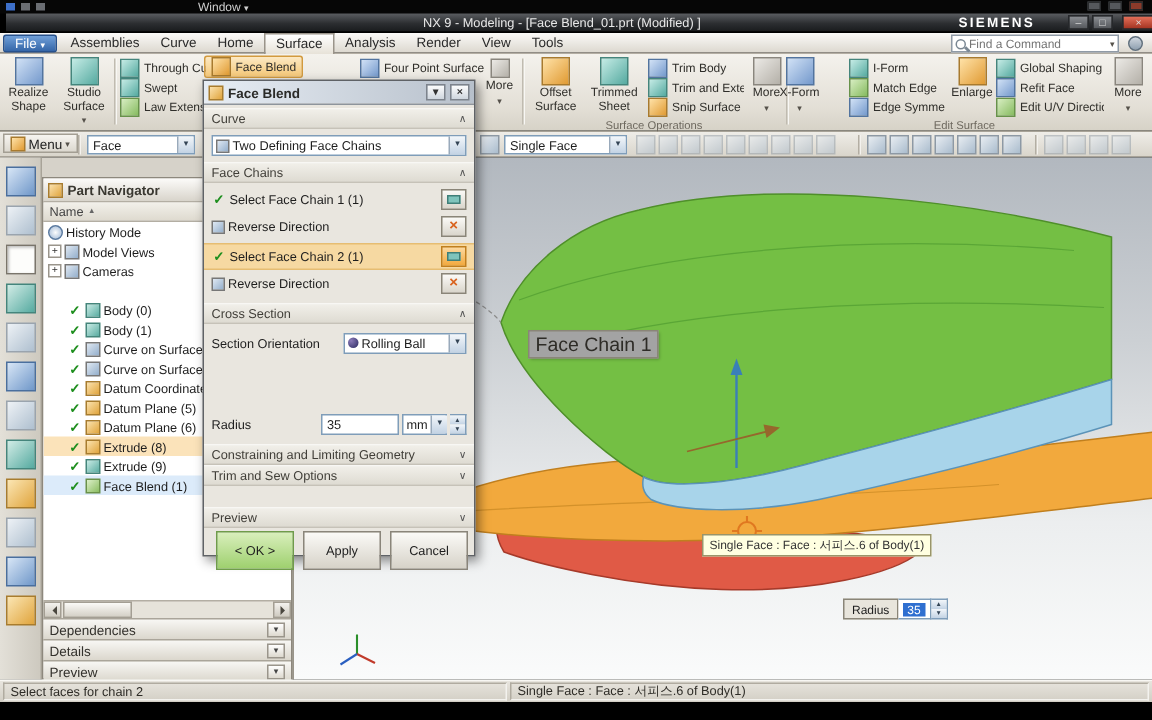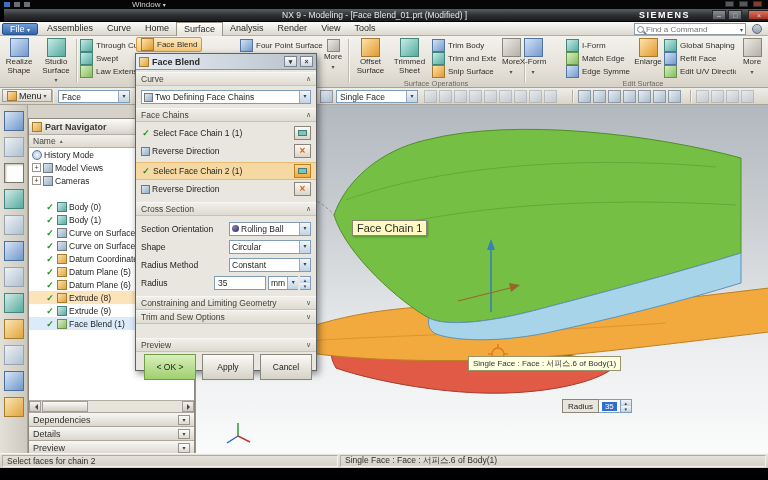--- a/index.html
+++ b/index.html
@@ -74,21 +74,21 @@
 .tlabel{overflow:hidden;white-space:nowrap}
 #pn-hscroll{position:absolute;left:0;top:281px;width:100%;height:12px;background:#e6e3da;border-top:1px solid #b3aea3;display:flex;align-items:center}
 .scrbtn{width:12px;height:11px;background:linear-gradient(#f4f2ee,#cfcbc1);border:1px solid #a39e93;position:relative;flex:0 0 auto}
 .scrthumb{width:46px;height:11px;background:linear-gradient(#fbfaf7,#d4d0c6);border:1px solid #a39e93;margin-left:1px}
 .tri-l{width:0;height:0;border:3px solid transparent;border-right-color:#4a473f;position:absolute;left:2px;top:2px}
 .tri-r{width:0;height:0;border:3px solid transparent;border-left-color:#4a473f;position:absolute;left:4px;top:2px}
 .pnpanel{position:absolute;left:0;width:100%;height:14px;background:linear-gradient(#f8f7f4,#dbd7cd);border-top:1px solid #aaa59a;display:flex;align-items:center;justify-content:space-between;padding:0 4px;font-size:9px;color:#33312c}
 .chevbox{width:12px;height:10px;border:1px solid #9a958b;background:linear-gradient(#fff,#ddd9cf);font-size:6px;line-height:9px;text-align:center;color:#444;flex:0 0 auto}
 
 #viewport{left:195px;top:105px;width:573px;height:348px;background:linear-gradient(180deg,#b2b8bf 0%,#ccd0d4 35%,#eceeef 70%,#fafbfb 100%);border-left:1px solid #9a958a}
-.vtag{position:absolute;background:#fef9c3;border:1px solid #8a8578;padding:1px 4px;font-size:11px;color:#2e2c27;box-shadow:1px 1px 2px rgba(0,0,0,.25);z-index:5;white-space:nowrap}
+.vtag{position:absolute;background:#a3a3a3;border:1px solid #8a8578;padding:1px 4px;font-size:13px;color:#2e2c27;box-shadow:1px 1px 2px rgba(0,0,0,.25);z-index:5;white-space:nowrap}
 .vtip{position:absolute;background:#ffffe1;border:1px solid #99956b;padding:1px 4px;font-size:8px;color:#333;z-index:5;white-space:nowrap}
 .spin{width:11px;display:flex;flex-direction:column;border:1px solid #7f9db9;border-left:0}
 .spin span{flex:1;background:linear-gradient(#f2f6fa,#c3d3e4);font-size:5px;line-height:6px;text-align:center;color:#334455}
 
 #dialog{left:135px;top:53px;width:182px;height:318px;background:#e9e6df;border:1px solid #5f6266;box-shadow:2px 3px 7px rgba(0,0,0,.45);z-index:20}
 #dlg-title{position:absolute;left:0;top:0;width:100%;height:16px;background:linear-gradient(90deg,#e7edf4,#b7c0cb);border-bottom:1px solid #8d949c;display:flex;align-items:center;gap:3px;padding:0 3px;font-size:9px;font-weight:bold;color:#2b2b28}
 .dlg-titlebtn{width:13px;height:11px;border:1px solid #7d838c;background:linear-gradient(#fdfdfd,#cfd6de);font-size:7px;line-height:10px;text-align:center;color:#333;flex:0 0 auto}
 .dsec{position:absolute;left:0;width:100%;height:14px;display:flex;align-items:center;justify-content:space-between;padding:0 5px;font-size:8.5px;color:#403e38;background:linear-gradient(#f1efe9,#dedbd2);border-top:1px solid #f8f7f4;border-bottom:1px solid #c6c2b8}
 .chev{font-size:7px;color:#555;flex:0 0 auto}
 .drow{position:absolute;left:0;width:100%;display:flex;align-items:center;gap:2px;padding:0 5px;font-size:8.5px}
@@ -531,34 +531,20 @@
       <span class="chev">∧</span>
     </div>
     <div class="drow" style="top:166px;height:17px">
       <span>Section Orientation</span>
       <div class="dcombo" style="margin-left:auto;width:82px">
         <span class="balldot"></span>
         <span>Rolling Ball</span>
         <span class="cbbtn">▾</span>
       </div>
     </div>
-    <div class="drow" style="top:184px;height:17px">
-      <span>Shape</span>
-      <div class="dcombo" style="margin-left:auto;width:82px">
-        <span>Circular</span>
-        <span class="cbbtn">▾</span>
-      </div>
-    </div>
-    <div class="drow" style="top:202px;height:17px">
-      <span>Radius Method</span>
-      <div class="dcombo" style="margin-left:auto;width:82px">
-        <span>Constant</span>
-        <span class="cbbtn">▾</span>
-      </div>
-    </div>
     <div class="drow" style="top:220px;height:17px">
       <span>Radius</span>
       <div class="dfield" style="margin-left:auto;width:52px">
         <span>35</span>
       </div>
       <div class="dcombo" style="width:30px">
         <span>mm</span>
         <span class="cbbtn">▾</span>
       </div>
       <div class="spin" style="height:14px">

